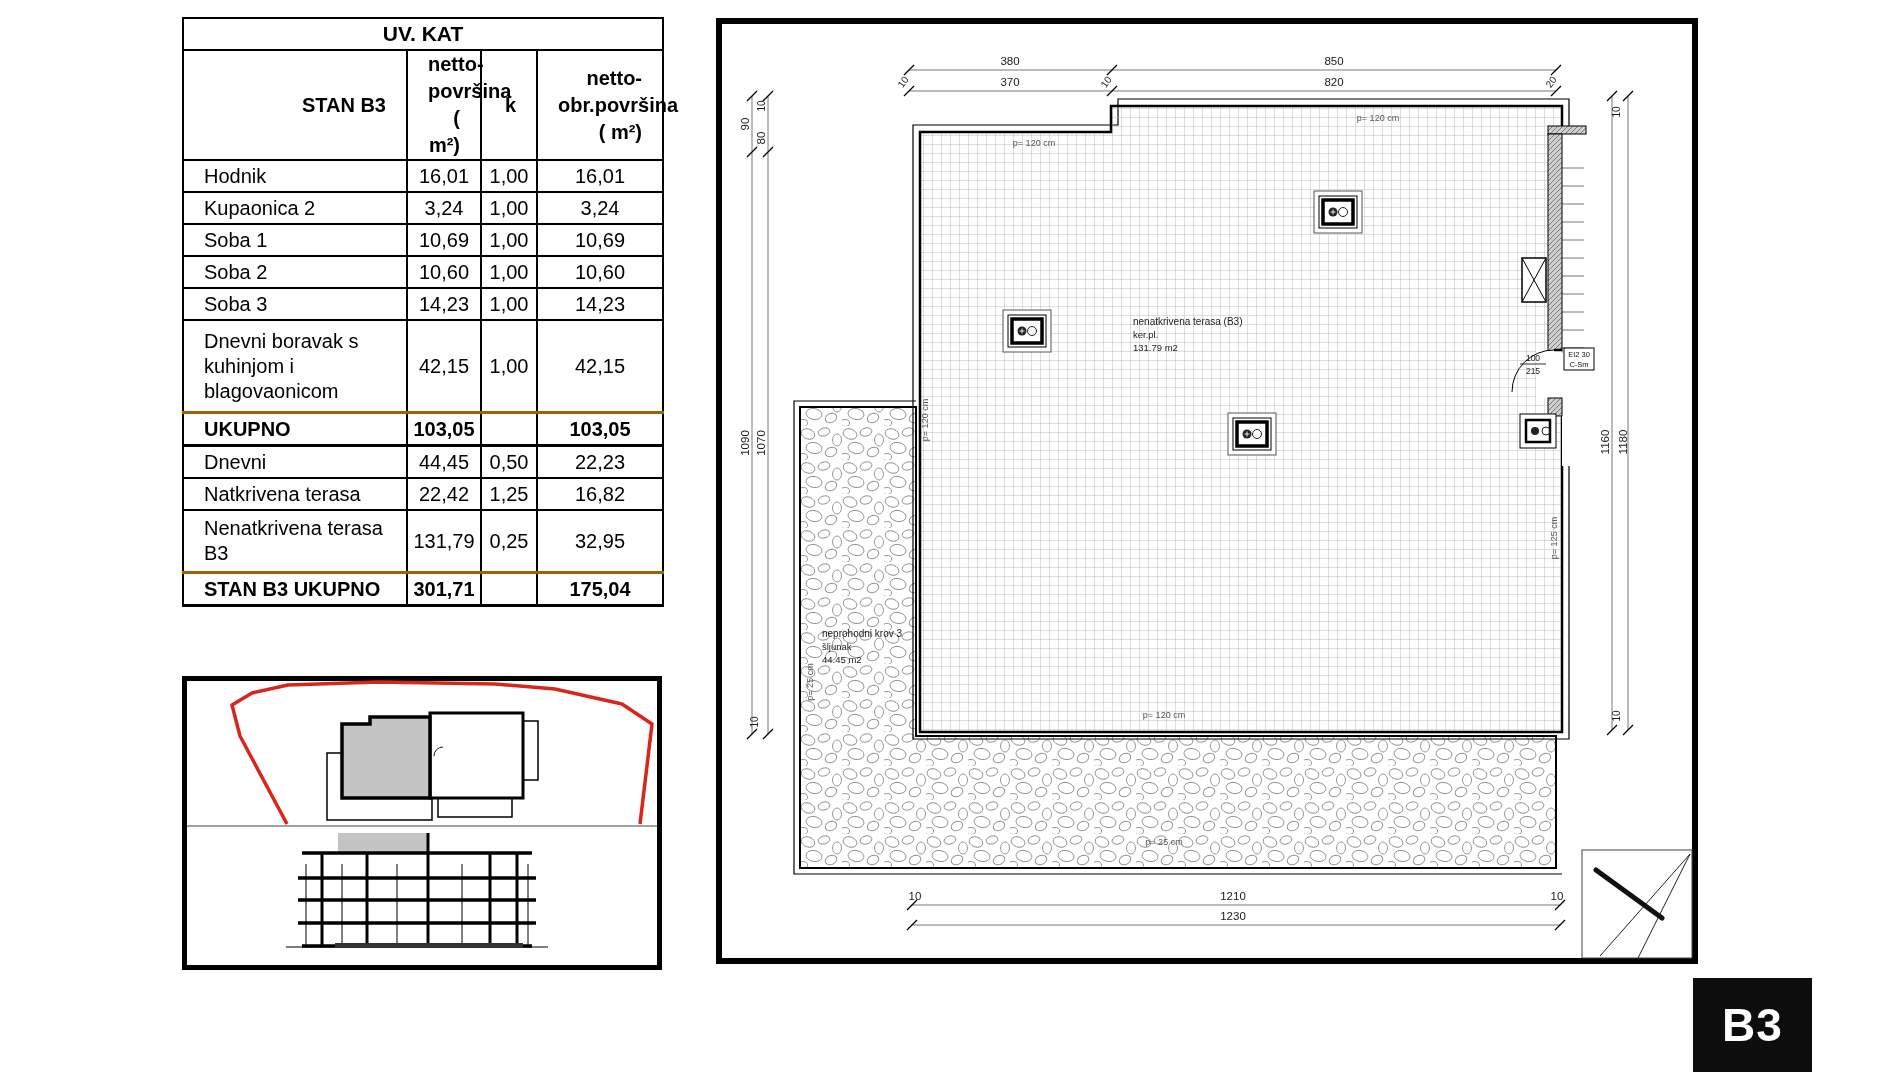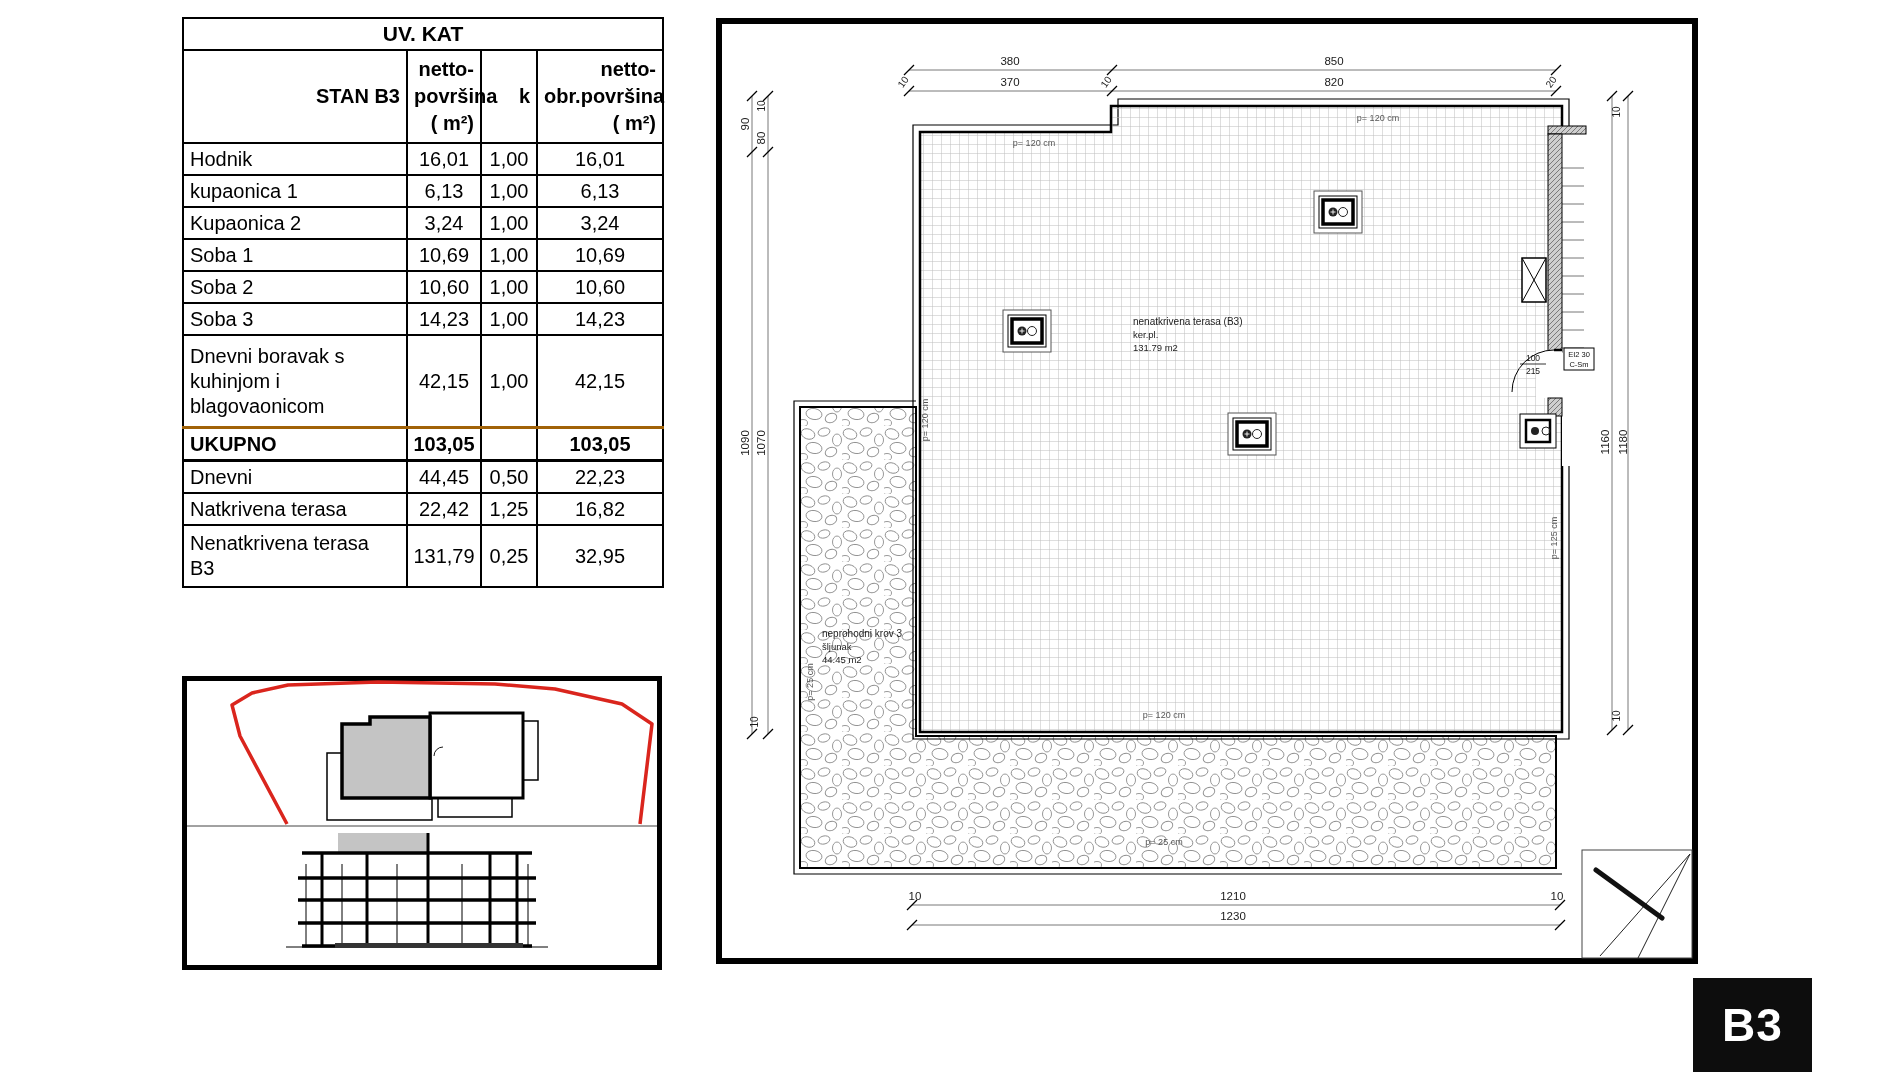--- a/index.html
+++ b/index.html
@@ -1,21 +1,21 @@
 <!DOCTYPE html>
 <html><head>
 <meta charset="utf-8">
 <style>
   html,body{margin:0;padding:0;background:#fff;}
   .canvas{position:relative;width:1882px;height:1080px;background:#fff;overflow:hidden;
           font-family:"Liberation Sans",sans-serif;color:#000;}
 
   
   .area-table{position:absolute;left:182px;top:17px;border-collapse:collapse;table-layout:fixed;width:480px;}
-  .area-table td{border:2px solid #000;font-size:20px;padding:0 6px;height:30px;vertical-align:middle;
+  .area-table td{border:2px solid #000;font-size:20px;padding:0 20px;height:30px;vertical-align:middle;
                  white-space:pre-line;line-height:1.25;}
   .area-table .title-cell{font-weight:bold;text-align:center;font-size:21px;height:30px;}
   .area-table .hdr{font-weight:bold;height:91px;text-align:right;line-height:1.35;}
   .area-table .hdr.name{text-align:right;}
   .area-table .num{text-align:center;padding:0 4px;}
   .area-table tr.tall td{height:90px;}
   .area-table tr.tall2 td{height:60px;}
   .area-table tr.total td{border-top:3px solid #a16207;border-bottom:3px solid #000;font-weight:bold;}
   .col-name{width:224px;}.col-netto{width:74px;}.col-k{width:56px;}.col-obr{width:126px;}
 
@@ -60,26 +60,20 @@
 obr.površina
 ( m²)</td>
     </tr>
     <tr>
       <td>Hodnik</td>
       <td class="num">16,01</td>
       <td class="num">1,00</td>
       <td class="num">16,01</td>
     </tr>
     <tr>
-      <td>kupaonica 1</td>
-      <td class="num">6,13</td>
-      <td class="num">1,00</td>
-      <td class="num">6,13</td>
-    </tr>
-    <tr>
       <td>Kupaonica 2</td>
       <td class="num">3,24</td>
       <td class="num">1,00</td>
       <td class="num">3,24</td>
     </tr>
     <tr>
       <td>Soba 1</td>
       <td class="num">10,69</td>
       <td class="num">1,00</td>
       <td class="num">10,69</td>
@@ -121,20 +115,26 @@
       <td class="num">22,42</td>
       <td class="num">1,25</td>
       <td class="num">16,82</td>
     </tr>
     <tr class="tall2">
       <td>Nenatkrivena  terasa
 B3</td>
       <td class="num">131,79</td>
       <td class="num">0,25</td>
       <td class="num">32,95</td>
+    </tr>
+    <tr class="total">
+      <td>STAN B3 UKUPNO</td>
+      <td class="num">301,71</td>
+      <td class="num"></td>
+      <td class="num">175,04</td>
     </tr>
   </tbody>
     </table>
 
   <svg class="siteplan" width="480" height="294" viewBox="0 0 480 294">
     <rect x="2.5" y="2.5" width="475" height="289" fill="#fff" stroke="#000" stroke-width="5"></rect>
     <line x1="5" y1="150" x2="475" y2="150" stroke="#444" stroke-width="1"></line>
 
     <path d="M105 148 L58 60 L50 29 L70 17 L106 9 L196 6 L313 8 L373 13 L440 28 L470 48 L458 148" fill="none" stroke="#da251d" stroke-width="3.5" stroke-linejoin="round"></path>
 

